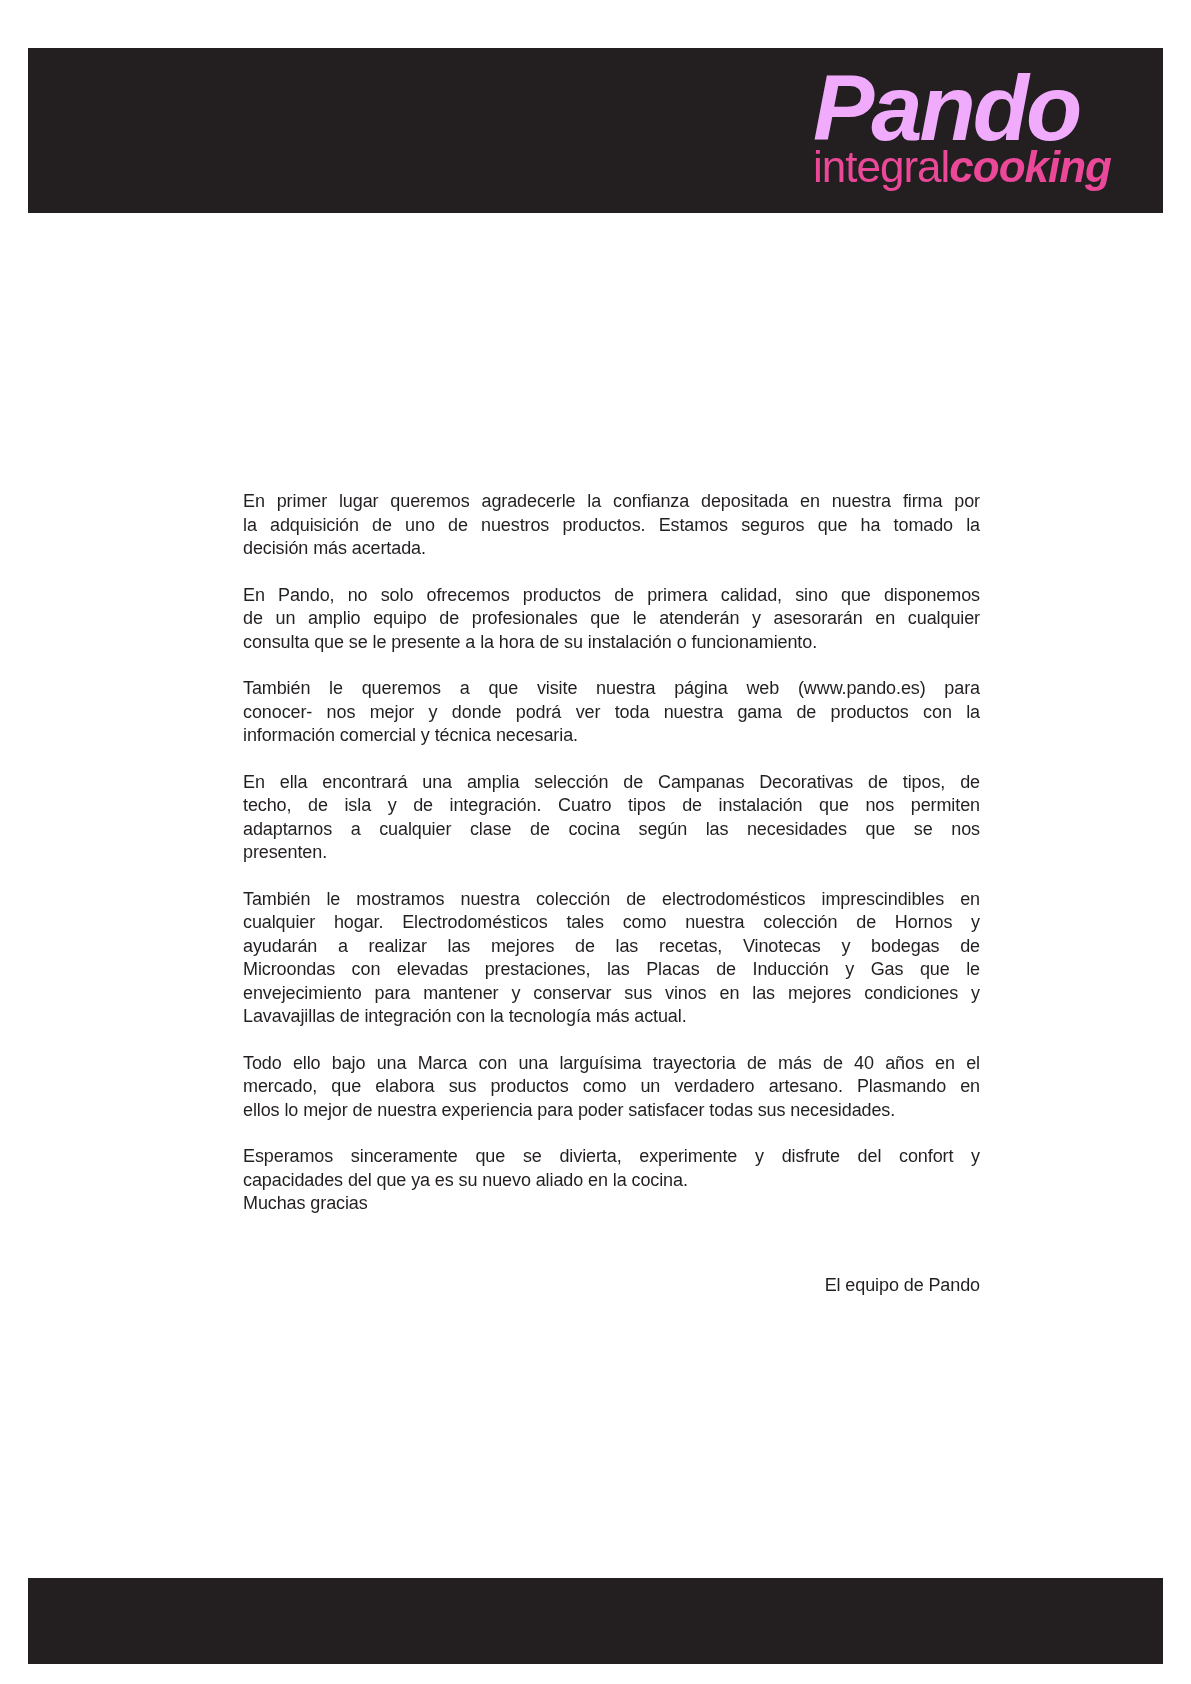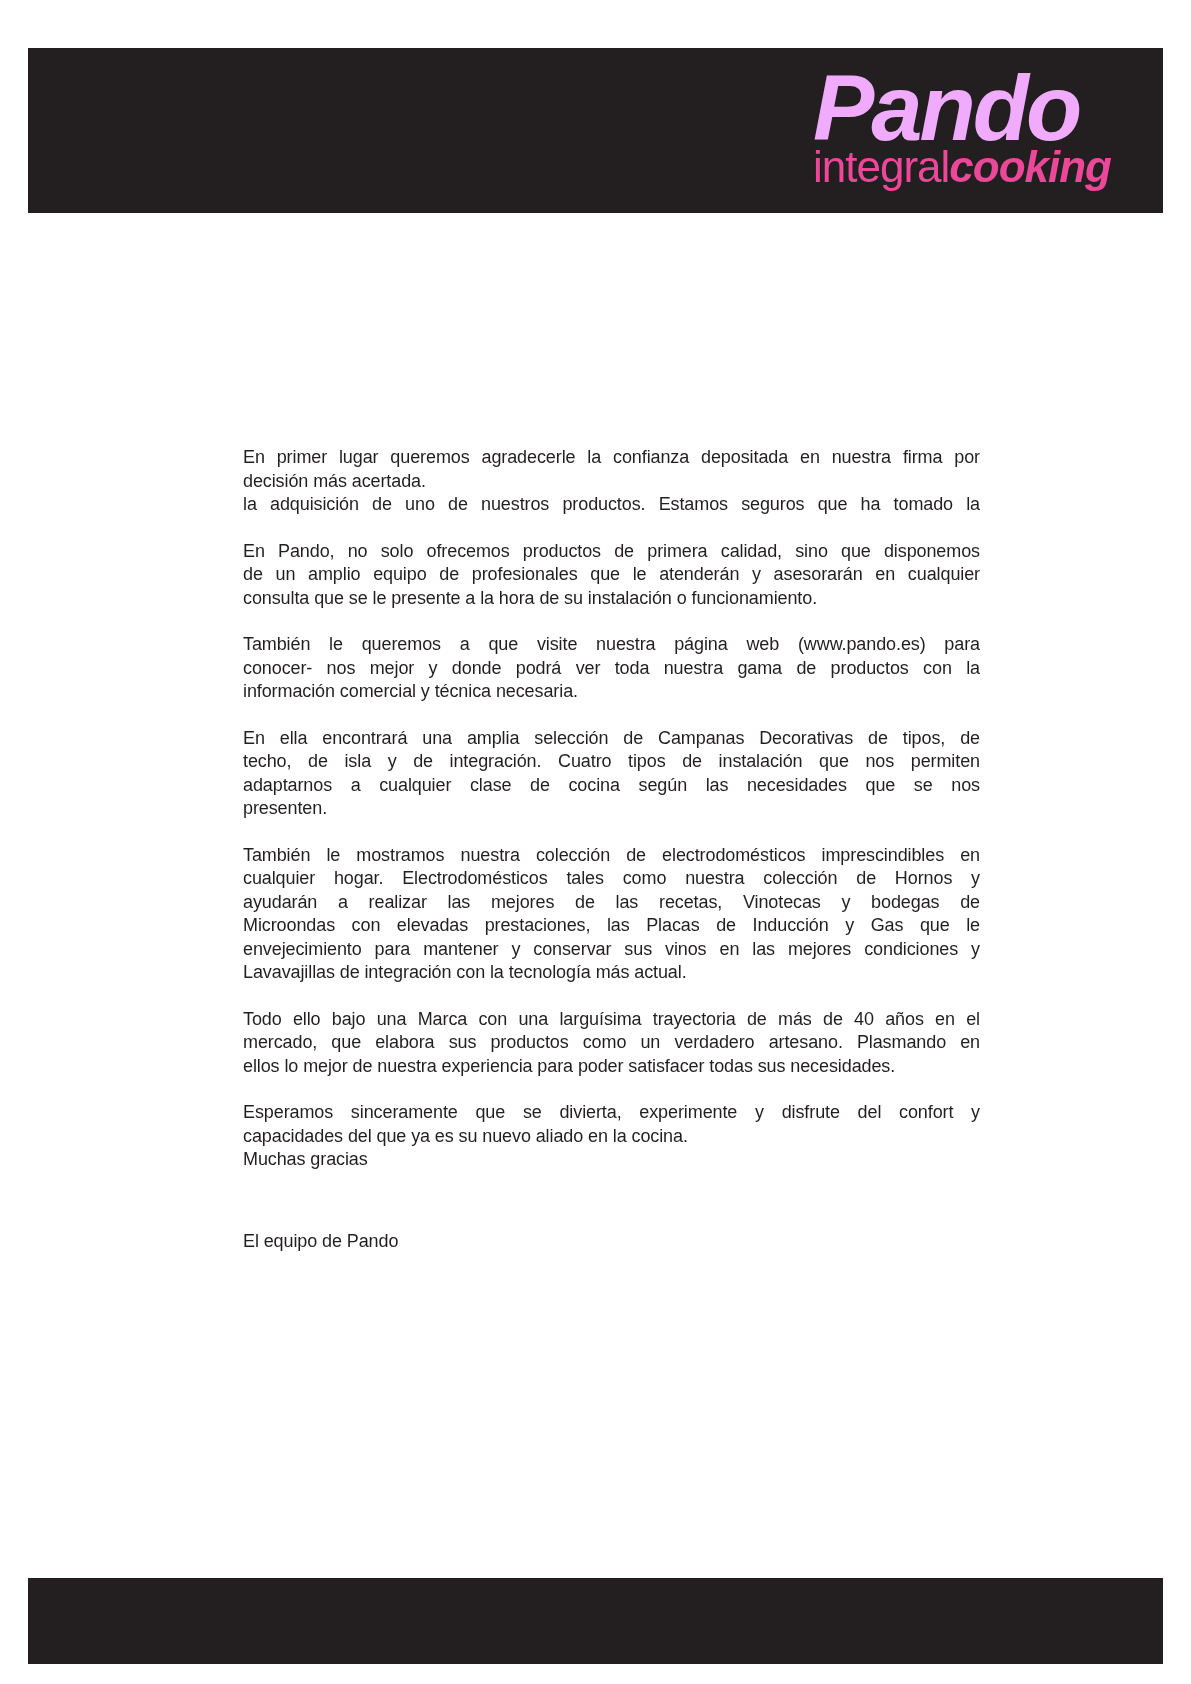--- a/index.html
+++ b/index.html
@@ -48,52 +48,52 @@
     white-space: nowrap;
     margin-top: 2px;
   }
   .logo-sub .bold-it {
     font-weight: 700;
     font-style: italic;
   }
   .letter-body {
     position: absolute;
     left: 243px;
-    top: 446px;
+    top: 490px;
     width: 737px;
     color: #231f20;
     font-size: 18px;
     line-height: 23.5px;
     letter-spacing: -0.1px;
   }
   .para { margin-bottom: 23px; }
   .ln.jl { text-align: justify; text-align-last: justify; }
   .ln.nl { text-align: left; }
   .signature {
     margin-top: 58px;
-    text-align: left;
+    text-align: right;
   }
 </style>
 </head>
 <body>
 
 <div class="page">
 
   <header class="band header-band">
     <div>
       <div class="logo-main">Pando</div>
       <div class="logo-sub"><span>integral</span><span class="bold-it">cooking</span></div>
     </div>
   </header>
 
   <main class="letter-body">
   <div class="para">
         <div class="ln jl">En primer lugar queremos agradecerle la confianza depositada en nuestra firma por</div>
+        <div class="ln jl">la adquisición de uno de nuestros productos. Estamos seguros que ha tomado la</div>
         <div class="ln nl">decisión más acertada.</div>
-        <div class="ln jl">la adquisición de uno de nuestros productos. Estamos seguros que ha tomado la</div>
       </div>
       <div class="para">
         <div class="ln jl">En Pando, no solo ofrecemos productos de primera calidad, sino que disponemos</div>
         <div class="ln jl">de un amplio equipo de profesionales que le atenderán y asesorarán en cualquier</div>
         <div class="ln nl">consulta que se le presente a la hora de su instalación o funcionamiento.</div>
       </div>
       <div class="para">
         <div class="ln jl">También le queremos a que visite nuestra página web (www.pando.es) para</div>
         <div class="ln jl">conocer- nos mejor y donde podrá ver toda nuestra gama de productos con la</div>
         <div class="ln nl">información comercial y técnica necesaria.</div>

